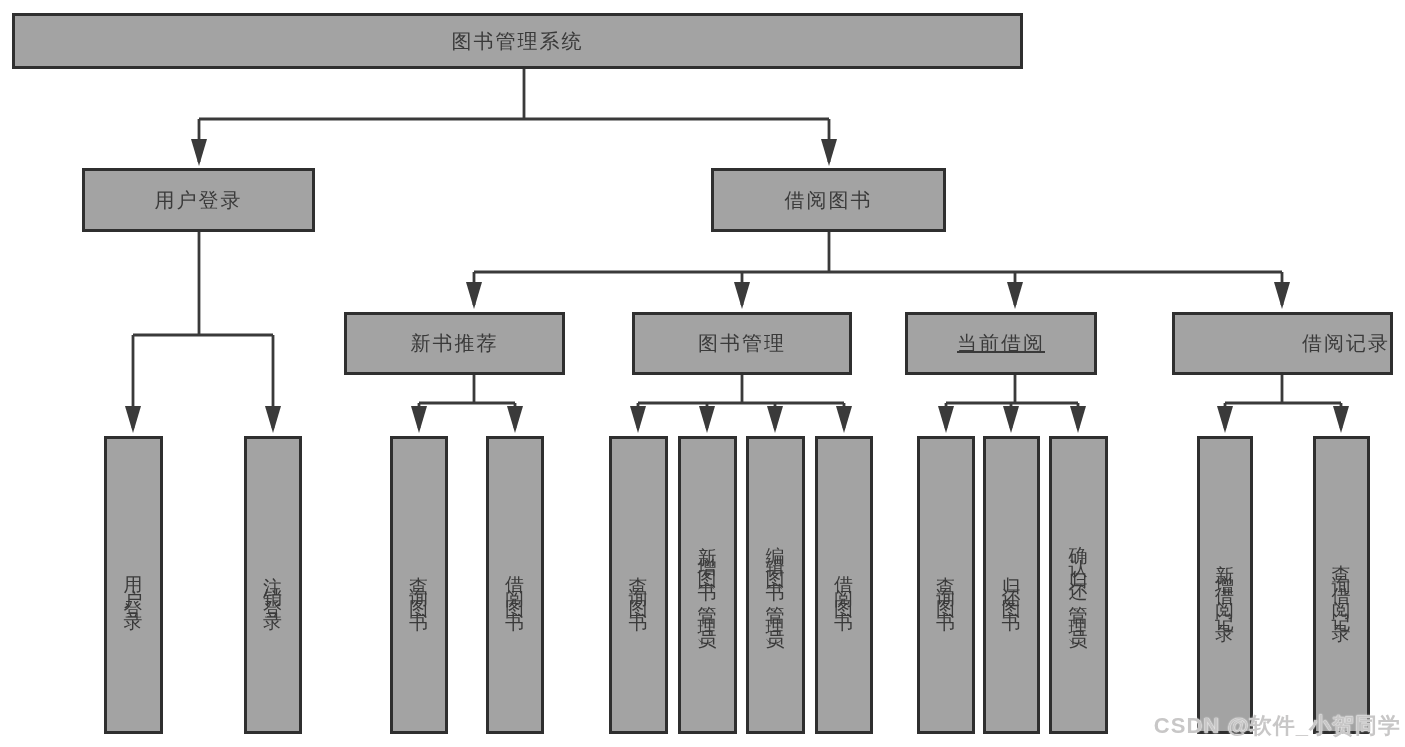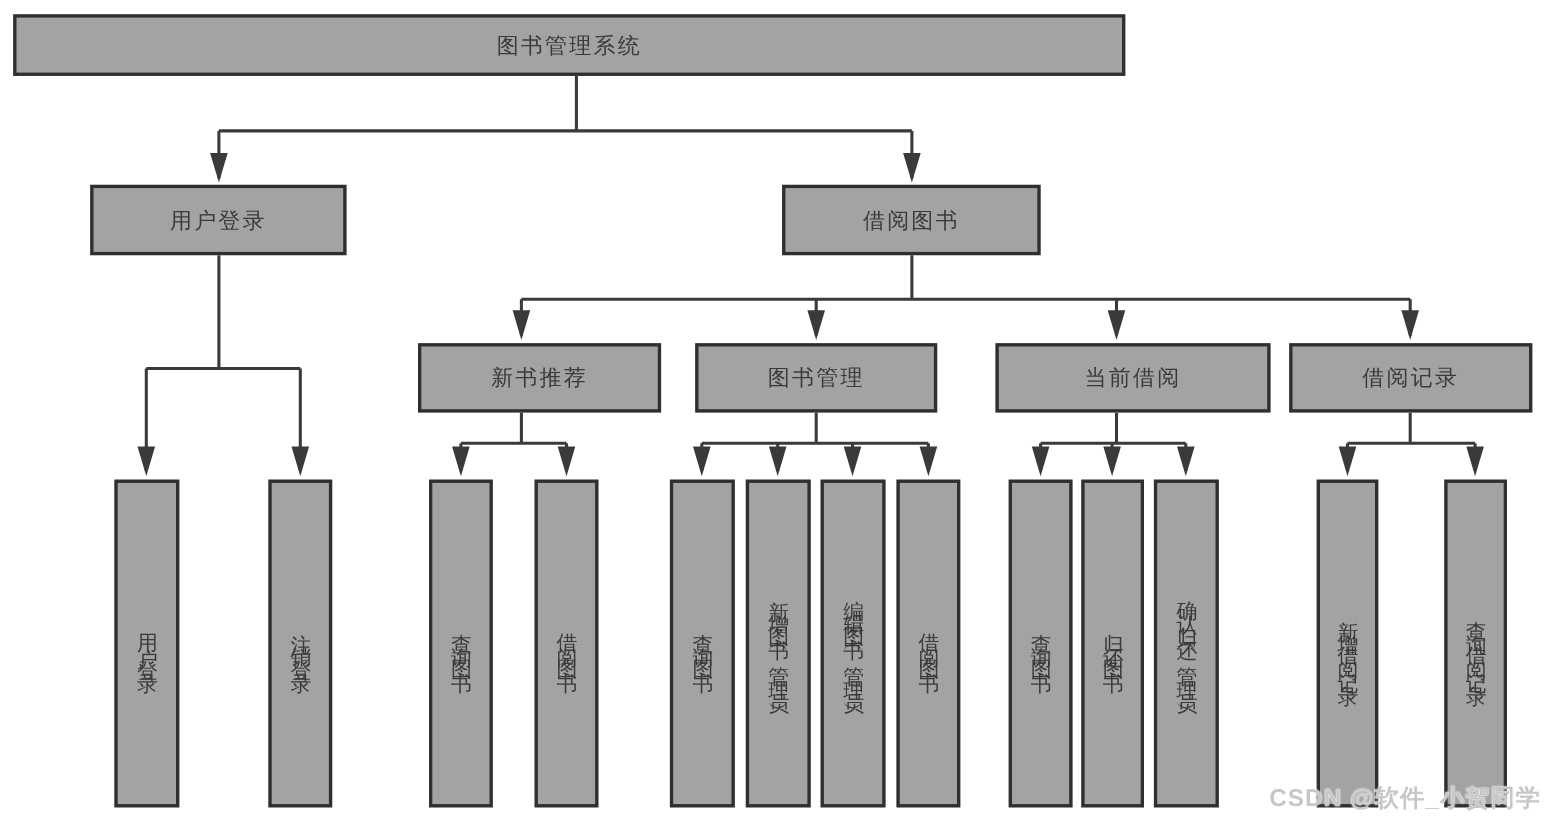--- a/index.html
+++ b/index.html
@@ -17,24 +17,24 @@
   .v-node{
     font-size:19px;line-height:1;
     writing-mode:vertical-rl;text-orientation:mixed;letter-spacing:12px;
   }
   .v-node span{display:block;}
   
   .root-node{left:12px;top:13px;width:1011px;height:56px;}
   .n-user-login{left:82px;top:168px;width:233px;height:64px;}
   .n-book-mgmt{left:711px;top:168px;width:235px;height:64px;}
   .lv3{top:312px;height:63px;}
-  .n-new-book{left:380px;width:221px;}
+  .n-new-book{left:344px;width:221px;}
   .n-book-borrow{left:632px;width:220px;}
-  .n-cur-borrow{left:905px;width:250px;}
-  .n-borrow-rec{left:1172px;width:221px;}
+  .n-cur-borrow{left:905px;width:192px;text-decoration:underline;}
+  .n-borrow-rec{left:1172px;width:221px;justify-content:flex-end;}
   .lv4{top:436px;height:298px;border-width:3px;}
   .b-ul-login{left:104px;width:59px;}
   .b-ul-logout{left:244px;width:58px;}
   .b-nb-query{left:390px;width:58px;}
   .b-nb-borrow{left:486px;width:58px;}
   .b-bb-query{left:609px;width:59px;}
   .b-bb-add{left:678px;width:59px;}
   .b-bb-edit{left:746px;width:59px;}
   .b-bb-borrow{left:815px;width:58px;}
   .b-cb-query{left:917px;width:58px;}

